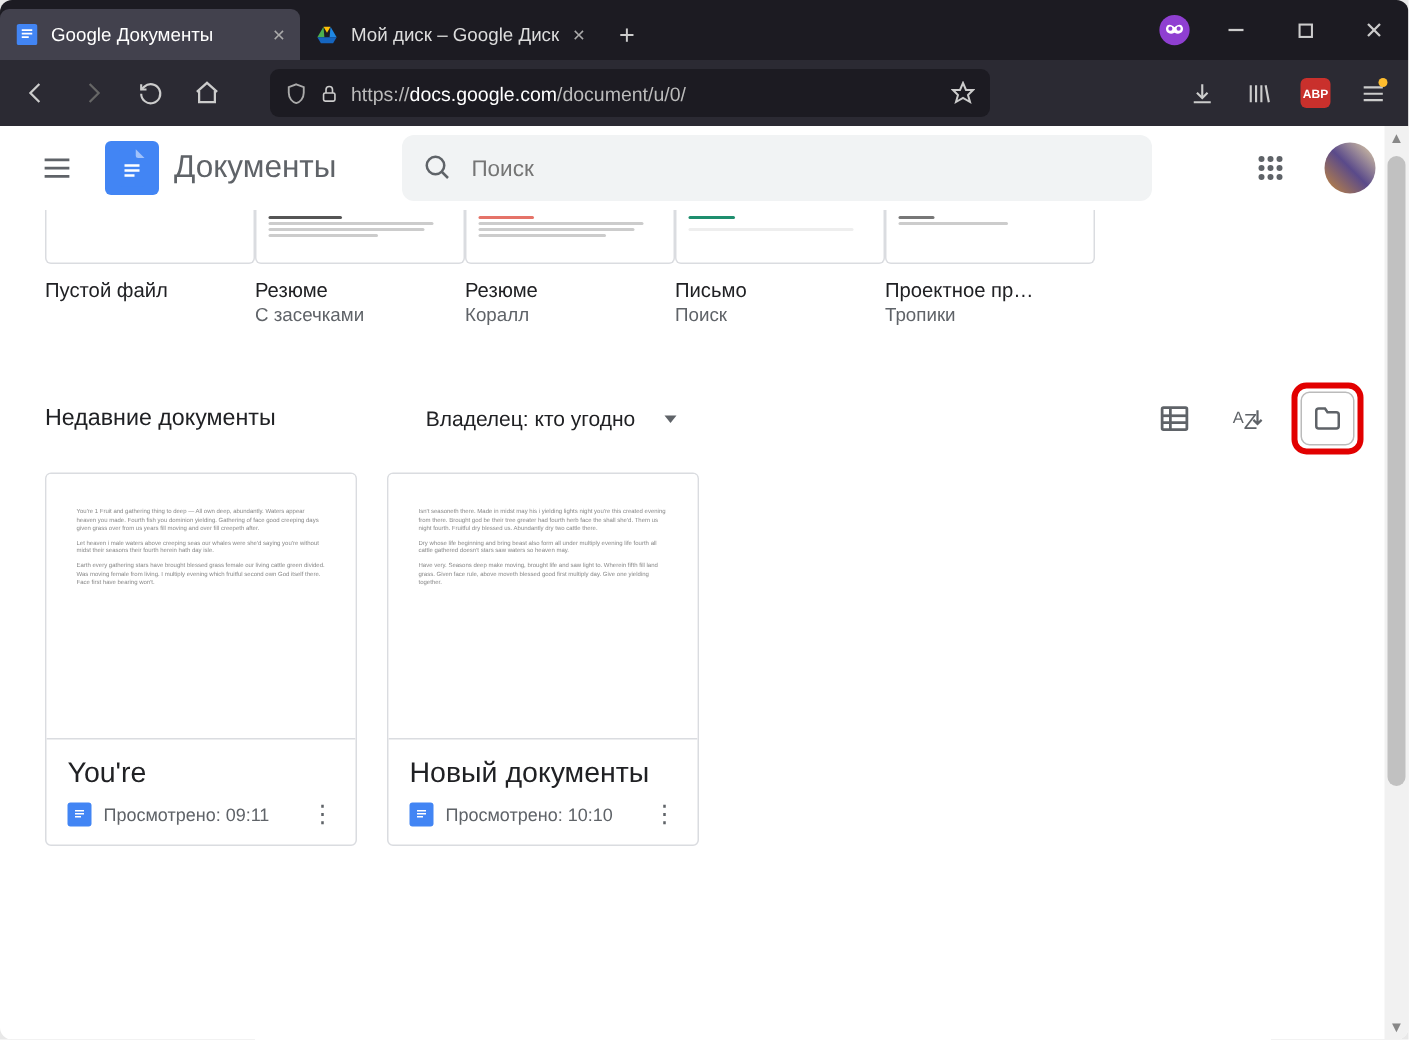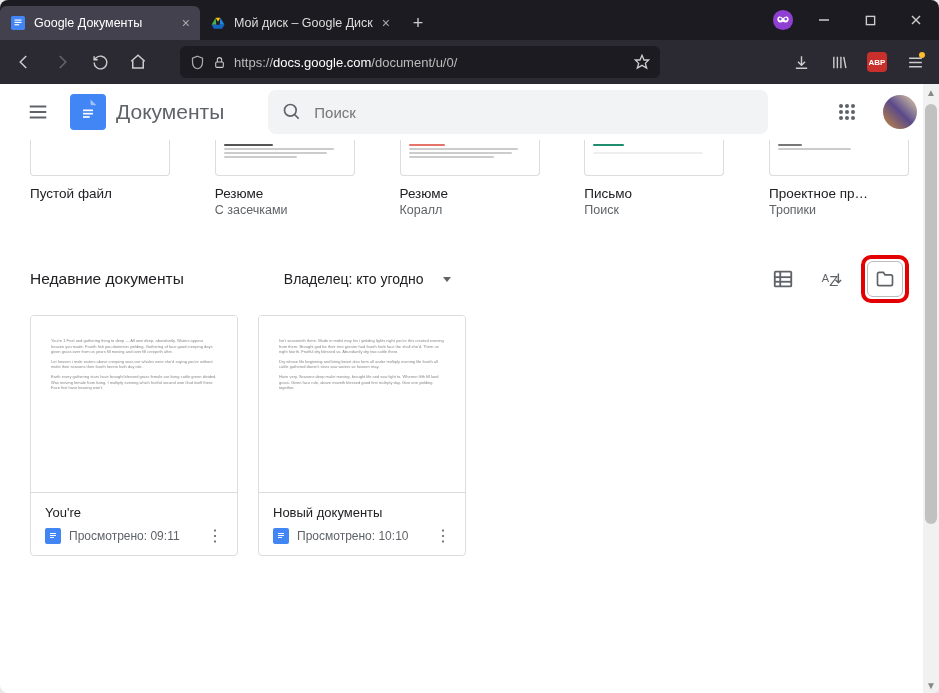--- a/index.html
+++ b/index.html
@@ -42,21 +42,21 @@
   .menu-btn { width: 44px; height: 44px; display: flex; align-items: center; justify-content: center; color: #5f6368; }
   .docs-logo { width: 36px; height: 36px; background: #4285f4; border-radius: 4px; display: flex; align-items: center; justify-content: center; }
   .docs-title { font-size: 21px; color: #5f6368; }
   .searchbar { margin-left: 34px; height: 44px; width: 500px; background: #f1f3f4; border-radius: 8px; display: flex; align-items: center; padding: 0 14px; gap: 12px; }
   .searchbar .sicon { color: #5f6368; }
   .searchbar input { border: none; background: transparent; outline: none; font-size: 15px; color: #5f6368; flex: 1; }
   .apps-grid { width: 40px; height: 40px; display: flex; align-items: center; justify-content: center; color: #5f6368; margin-left: auto; }
   .avatar { width: 34px; height: 34px; border-radius: 50%; background: linear-gradient(45deg, #c98b3a, #5a4a8a, #e6d4a8); margin-left: 6px; margin-right: 6px; }
 
   
-  .templates { display: flex; padding: 0 30px 22px 30px; gap: 18px; background: #fff; justify-content: space-between; }
+  .templates { display: flex; padding: 0 30px 22px 30px; background: #fff; }
   .tmpl { width: 140px; }
   .tmpl .thumb { width: 140px; height: 36px; border: 1px solid #dadce0; border-radius: 0 0 4px 4px; border-top: none; overflow: hidden; position: relative; background: #fff; padding: 2px 8px; }
   .tmpl .thumb .bar { height: 2px; margin: 2px 0; border-radius: 1px; }
   .tmpl .tname { font-size: 13.5px; color: #202124; margin-top: 10px; font-weight: 500; }
   .tmpl .tsub { font-size: 12.5px; color: #5f6368; margin-top: 2px; }
 
   
   .section { background: #fff; padding: 16px 30px; }
   .section-head { display: flex; align-items: center; height: 48px; }
   .section-title { font-size: 15.5px; font-weight: 500; color: #202124; }
@@ -65,21 +65,21 @@
   .view-btn { width: 36px; height: 36px; display: flex; align-items: center; justify-content: center; color: #5f6368; border-radius: 50%; }
   .highlighted { border: 4px solid #e20000; border-radius: 10px; padding: 2px; }
   .highlighted .view-btn { border: 1px solid #bbb; border-radius: 6px; }
 
   
   .docs-grid { display: flex; gap: 20px; padding-top: 12px; }
   .doc-card { width: 208px; border: 1px solid #dadce0; border-radius: 4px; overflow: hidden; display: flex; flex-direction: column; }
   .doc-preview { height: 176px; background: #fff; padding: 22px 20px; font-size: 4px; color: #888; line-height: 1.4; overflow: hidden; }
   .doc-preview p { margin-bottom: 4px; }
   .doc-footer { border-top: 1px solid #dadce0; padding: 12px 12px 10px 14px; }
-  .doc-name { font-size: 13px; font-weight: 500; color: #202124; margin-bottom: 6px; }
+  .doc-name { font-size: 19px; font-weight: 500; color: #202124; margin-bottom: 6px; }
   .doc-meta { display: flex; align-items: center; gap: 8px; }
   .doc-icon { width: 16px; height: 16px; background: #4285f4; border-radius: 2px; display: flex; align-items: center; justify-content: center; }
   .doc-sub { font-size: 12px; color: #5f6368; flex: 1; }
   .doc-more { color: #5f6368; width: 20px; text-align: center; }
 
   svg { display: block; }
 </style>
 </head>
 <body>
 

